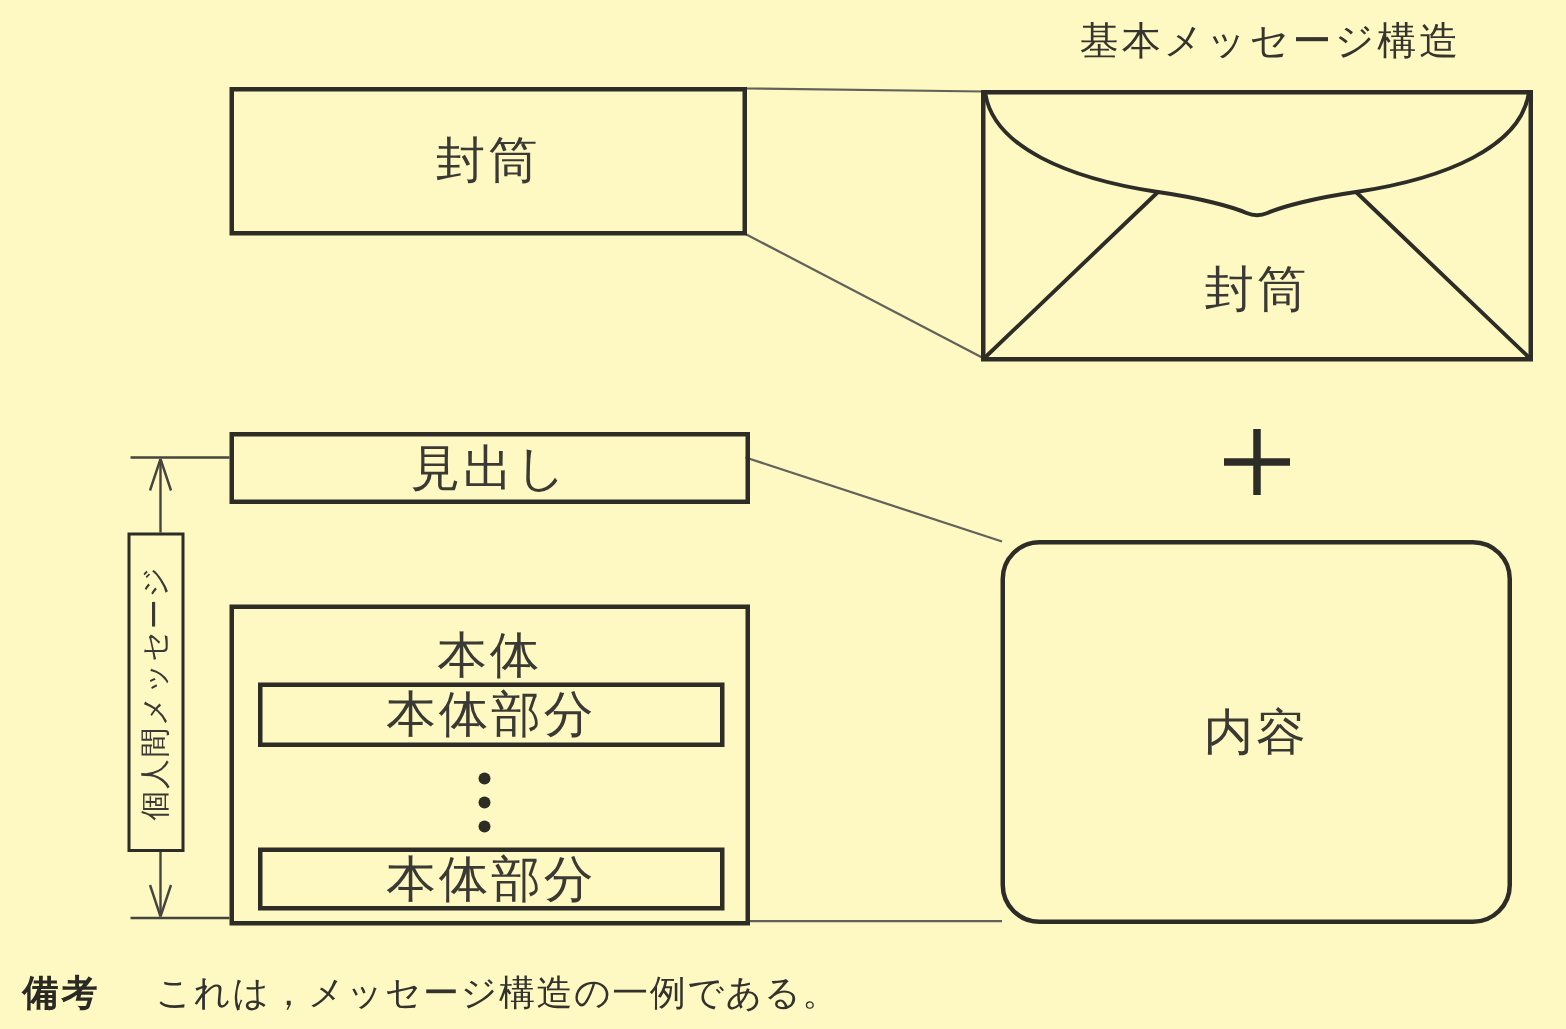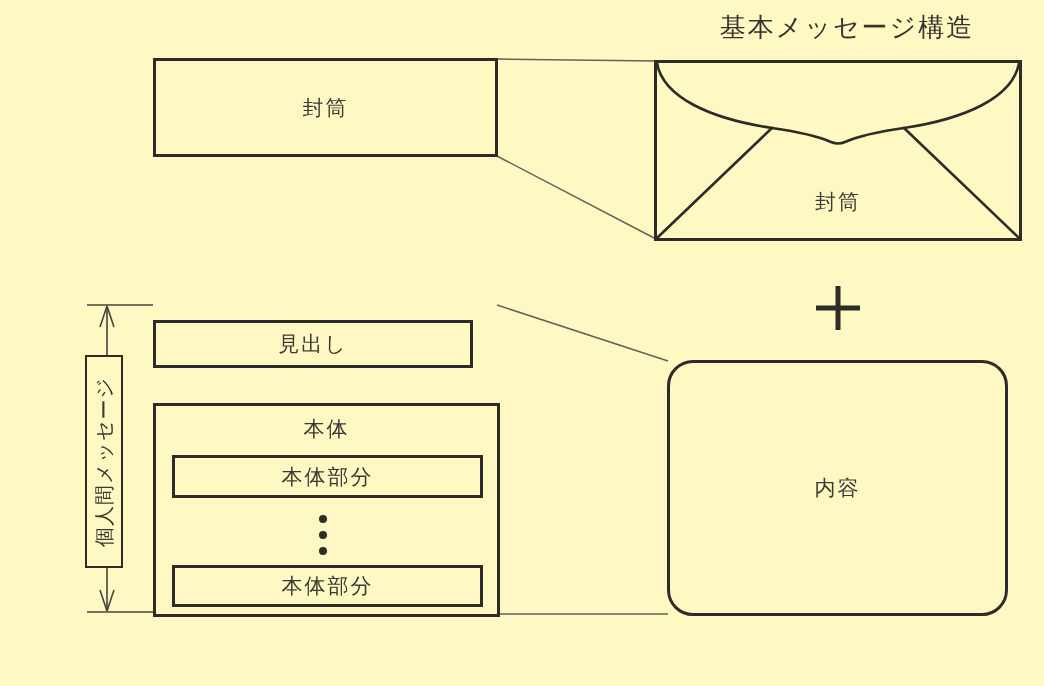--- a/index.html
+++ b/index.html
@@ -13,38 +13,38 @@
   }
   #lines{position:absolute;left:0;top:0;width:1044px;height:686px;}
   .box{
     position:absolute;
     box-sizing:border-box;
     border:3px solid #2d2c27;
     display:flex;align-items:center;justify-content:center;
     background:transparent;
   }
   .box-label{
-    font-size:21px;
+    font-size:33px;
     letter-spacing:2px;
     color:#3a3933;
     white-space:nowrap;
   }
   #title{
     position:absolute;left:627px;top:10px;width:440px;
     text-align:center;font-size:26px;letter-spacing:2px;color:#35342e;
   }
   
   #env-box{left:153px;top:58px;width:345px;height:99px;}
   
   #env-pic{left:654px;top:60px;width:368px;height:181px;}
   #env-pic .box-label{
     position:absolute;left:0;right:0;bottom:22px;text-align:center;
   }
   
-  #heading-box{left:153px;top:320px;width:320px;height:48px;}
+  #heading-box{left:153px;top:288px;width:347px;height:48px;}
   
   #body-box{left:153px;top:403px;width:347px;height:214px;align-items:flex-start;}
   #body-box > .box-label{margin-top:9px;}
   #body-part-1{left:172px;top:455px;width:311px;height:43px;}
   #body-part-2{left:172px;top:565px;width:311px;height:42px;}
   
   #content-box{left:667px;top:360px;width:341px;height:256px;border-radius:26px;}
   
   #bracket-box{
     position:absolute;box-sizing:border-box;
@@ -141,14 +141,18 @@
   </div>
 
   <div class="box" id="content-box">
     <span class="box-label">内容</span>
   </div>
 
   <div id="bracket-box">
     <span>個人間メッセージ</span>
   </div>
 
+  <div id="note">
+    <span class="note-heading">備考</span>
+    <span class="note-text">これは，メッセージ構造の一例である。</span>
+  </div>
 
 </div>
 
 </body></html>

